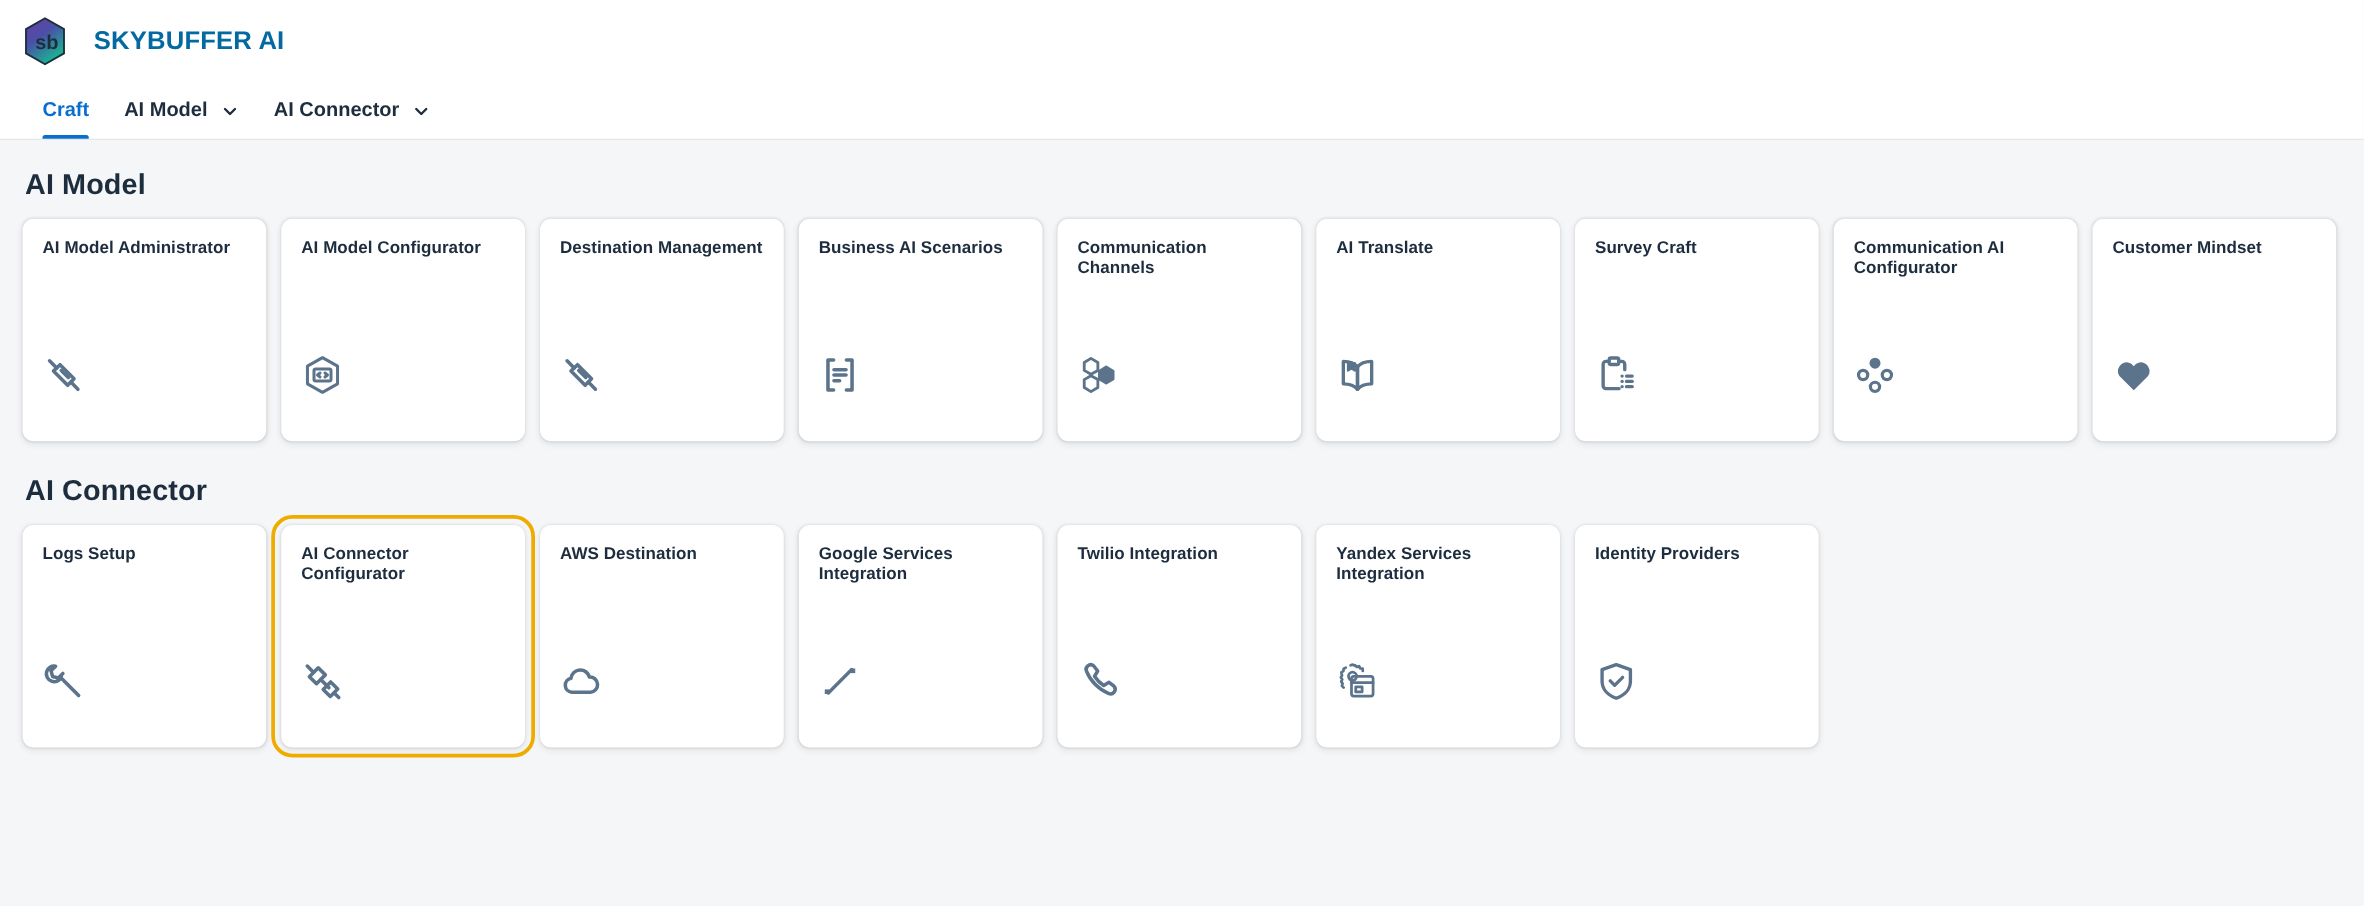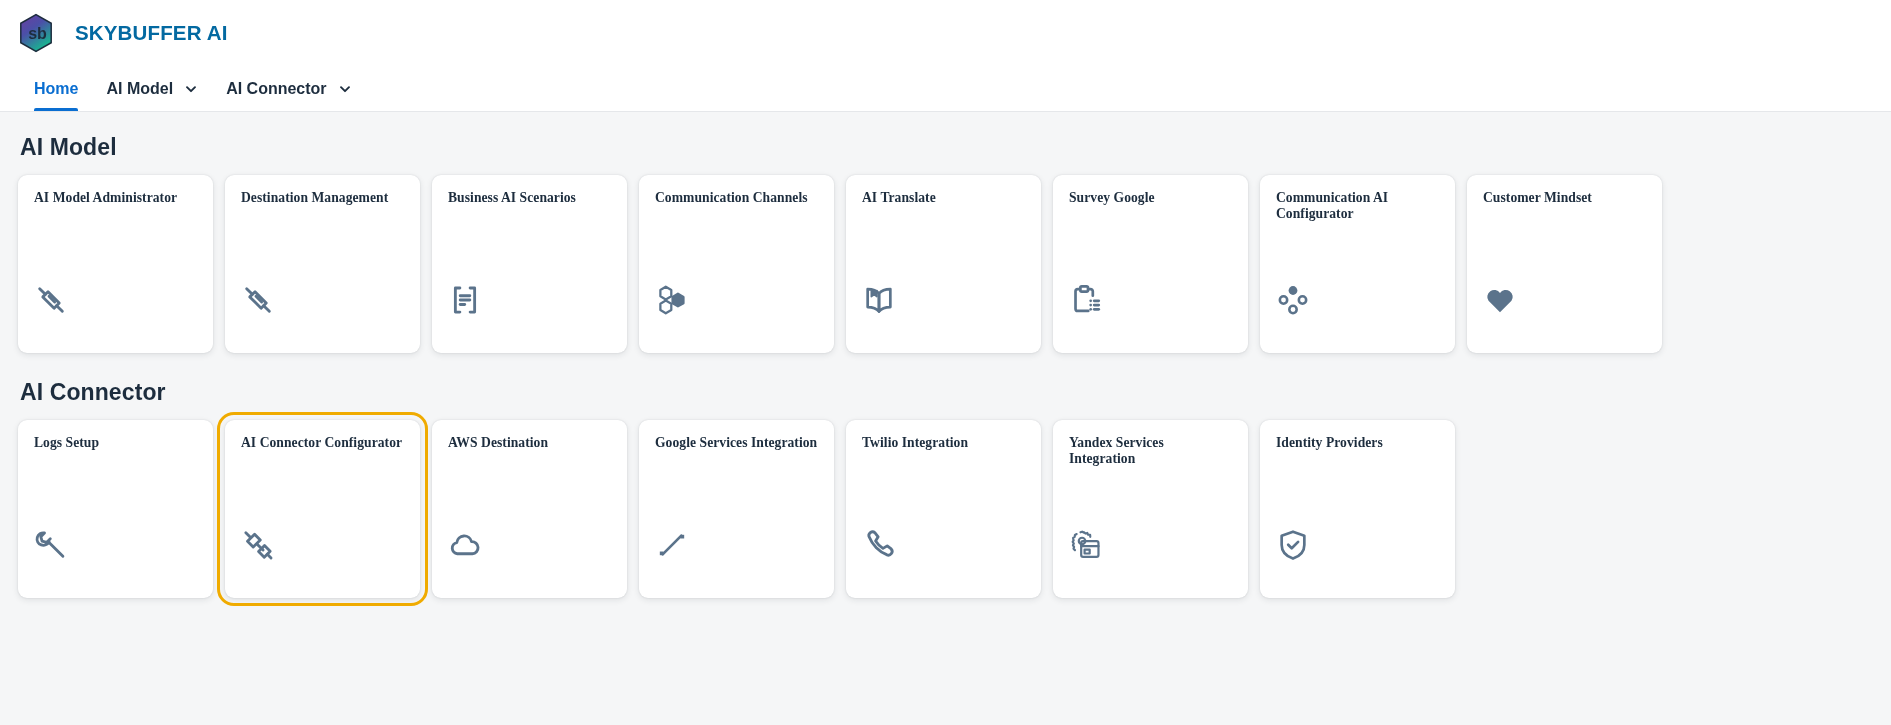--- a/index.html
+++ b/index.html
@@ -114,21 +114,20 @@
     outline: 3px solid #f0ab00;
     outline-offset: 5px;
     border-radius: 9px;
   }
   .card-title {
     font-size: 13.6px;
     font-weight: 700;
     color: #1d2d3e;
     line-height: 1.17;
     letter-spacing: 0.05px;
-    font-family: Liberation Serif, serif;
   }
   .card-icon {
     margin-top: auto;
     margin-bottom: 22px;
     width: 34px;
     height: 34px;
     color: #5b738b;
     display: flex;
     align-items: center;
     justify-content: flex-start;
@@ -155,21 +154,21 @@
       <rect x="9" y="9" width="29" height="24" fill="#ffffff" opacity="0"></rect>
       <text x="22.5" y="27" font-family="Liberation Sans, sans-serif" font-size="16" font-weight="700" fill="#1d2d3e" text-anchor="middle">sb</text>
     </svg>
   </div>
   <div class="app-title">SKYBUFFER AI</div>
 </div>
 
 <div class="shell-nav">
 
   <div class="nav-item active">
-    <span>Home</span>
+    <span>Craft</span>
   </div>
 
   <div class="nav-item">
     <span>AI Model</span>
     <span class="nav-caret">
       <svg width="14" height="14" viewBox="0 0 14 14" aria-hidden="true">
         <path d="M3 5.2 L7 9.2 L11 5.2" fill="none" stroke="#1d2d3e" stroke-width="1.9" stroke-linecap="round" stroke-linejoin="round"></path>
       </svg>
     </span>
   </div>
@@ -196,20 +195,31 @@
         <div class="card-icon">
           <svg width="34" height="34" viewBox="0 0 24 24" fill="none" stroke="currentColor" stroke-width="2" stroke-linecap="round" stroke-linejoin="round">
             <path d="M4 4 L8 8"></path>
               <path d="M16 16 L20 20"></path>
             <path d="M8.4 7.6 L12.1 4 L20 11.9 L16.4 15.6 Z" transform="translate(-2.2,2.2)"></path>
             <path d="M10.6 9.4 L14.6 13.4"></path>
           </svg>
         </div>
       </div>
 
+      <div class="card">
+        <div class="card-title">AI Model Configurator</div>
+        <div class="card-icon">
+          <svg width="34" height="34" viewBox="0 0 24 24" fill="none" stroke="currentColor" stroke-width="1.7" stroke-linecap="round" stroke-linejoin="round">
+            <path d="M12 2.2 L20.5 7 L20.5 17 L12 21.8 L3.5 17 L3.5 7 Z"></path>
+            <rect x="7.2" y="8.6" width="9.6" height="6.8" rx="1"></rect>
+            <path d="M10.6 10.9 L9.2 12 L10.6 13.1"></path>
+            <path d="M13.4 10.9 L14.8 12 L13.4 13.1"></path>
+          </svg>
+        </div>
+      </div>
 
       <div class="card">
         <div class="card-title">Destination Management</div>
         <div class="card-icon">
           <svg width="34" height="34" viewBox="0 0 24 24" fill="none" stroke="currentColor" stroke-width="2" stroke-linecap="round" stroke-linejoin="round">
             <path d="M4 4 L8 8"></path>
               <path d="M16 16 L20 20"></path>
             <path d="M8.4 7.6 L12.1 4 L20 11.9 L16.4 15.6 Z" transform="translate(-2.2,2.2)"></path>
             <path d="M10.6 9.4 L14.6 13.4"></path>
           </svg>
@@ -245,21 +255,21 @@
         <div class="card-icon">
           <svg width="34" height="34" viewBox="0 0 24 24" fill="none" stroke="currentColor" stroke-width="1.9" stroke-linecap="round" stroke-linejoin="round">
             <path d="M12 7.4 C10.4 5.4 7.6 4.3 4 4.3 L4 17 C7.6 17 10.4 18.1 12 20.1 Z"></path>
             <path d="M12 7.4 C13.6 5.4 16.4 4.3 20 4.3 L20 17 C16.4 17 13.6 18.1 12 20.1 Z"></path>
             <path d="M6.6 4.5 L6.6 9.6 L8.6 8.2 L10.5 9.6 L10.5 5.3" fill="currentColor" stroke="currentColor" stroke-width="1.2"></path>
           </svg>
         </div>
       </div>
 
       <div class="card">
-        <div class="card-title">Survey Google</div>
+        <div class="card-title">Survey Craft</div>
         <div class="card-icon">
           <svg width="34" height="34" viewBox="0 0 24 24" fill="none" stroke="currentColor" stroke-width="1.9" stroke-linecap="round" stroke-linejoin="round">
             <path d="M13.6 4.3 H15.2 A1.6 1.6 0 0 1 16.8 5.9 V9"></path>
             <path d="M13.6 19.7 H6.2 A1.6 1.6 0 0 1 4.6 18.1 V5.9 A1.6 1.6 0 0 1 6.2 4.3 H7.8"></path>
             <rect x="8" y="2.4" width="5.4" height="3.7" rx="1"></rect>
             <circle cx="15.3" cy="12.6" r="0.95" fill="currentColor" stroke="none"></circle>
             <circle cx="15.3" cy="15.6" r="0.95" fill="currentColor" stroke="none"></circle>
             <circle cx="15.3" cy="18.6" r="0.95" fill="currentColor" stroke="none"></circle>
             <path d="M17.8 12.6 H21"></path>
               <path d="M17.8 15.6 H21"></path>

